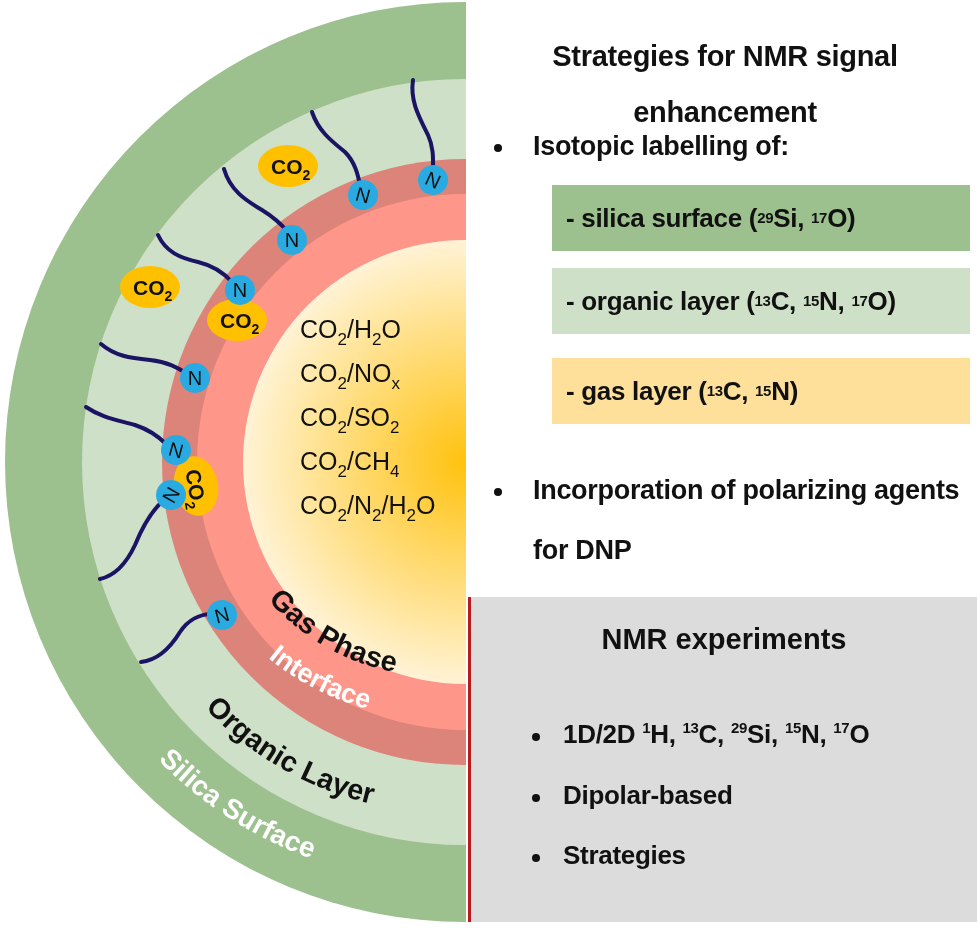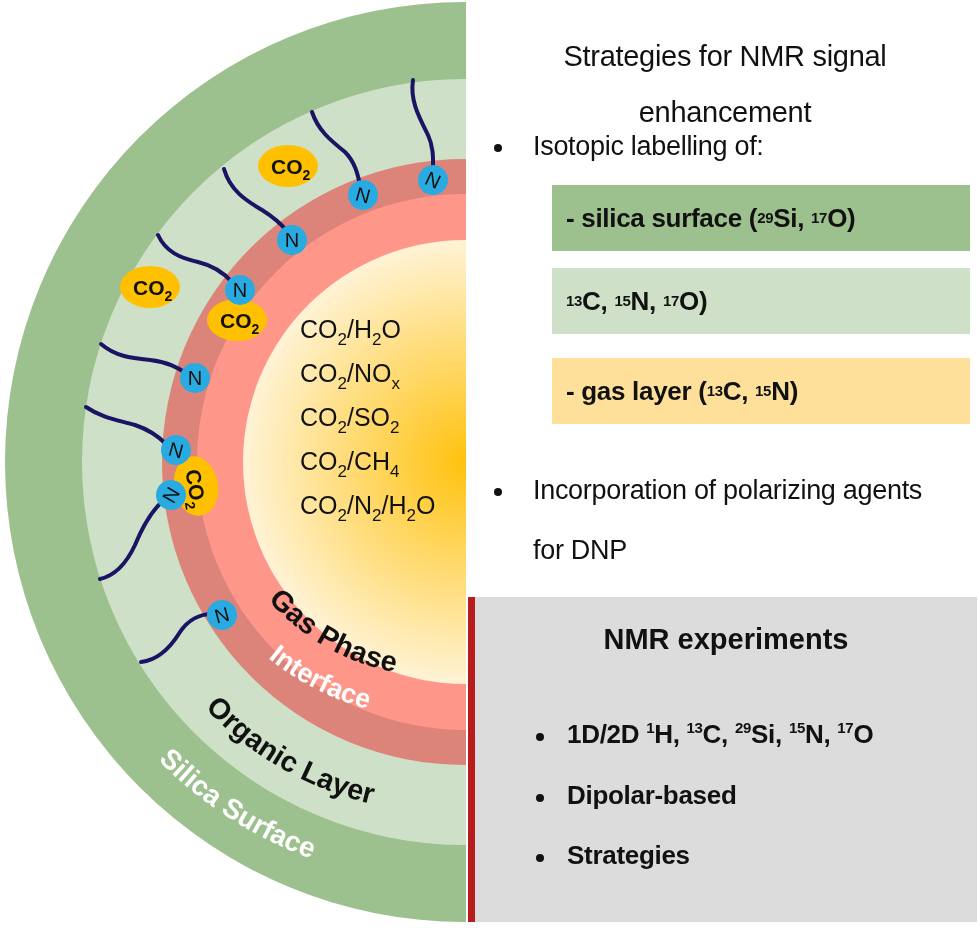--- a/index.html
+++ b/index.html
@@ -1,27 +1,27 @@
 <!DOCTYPE html>
 <html><head>
 <meta charset="utf-8">
 <style>
   html, body { margin:0; padding:0; background:#ffffff; }
   body { width:980px; height:928px; position:relative; overflow:hidden;
          font-family:"Liberation Sans", sans-serif; }
   #diagram { position:absolute; left:0; top:0; }
-  .rp { position:absolute; color:#111; font-weight:normal; font-family:"Liberation Sans", sans-serif; }
+  .rp { position:absolute; color:#111; font-weight:bold; font-family:"Liberation Sans", sans-serif; }
   .title { left:470px; width:510px; text-align:center; font-size:29px; letter-spacing:-0.3px; }
   .bullet { font-size:27px; letter-spacing:-0.3px; }
   .dot { position:absolute; width:8px; height:8px; border-radius:50%; background:#111; }
   .box { position:absolute; left:552px; width:418px; height:66px; box-sizing:border-box;
          padding-left:14px; display:flex; align-items:center; font-size:26px; font-weight:bold; color:#111; letter-spacing:-0.3px; }
   .box sup, .exp sup { font-size:15px; vertical-align:10px; line-height:0; }
   #exp-panel { position:absolute; left:468px; top:597px; width:509px; height:325px;
-               background:#dcdcdc; border-left:7px solid #b91c1c; box-sizing:border-box; }
+               background:#dcdcdc; border-left:3px solid #b91c1c; box-sizing:border-box; }
   .exp-title { position:absolute; left:0; width:100%; top:26px; text-align:center; font-size:29px; font-weight:bold; color:#111; }
   .exp-item { position:absolute; left:92px; font-size:26px; font-weight:bold; color:#111; letter-spacing:-0.3px; }
   .exp-dot { position:absolute; left:61px; width:8px; height:8px; border-radius:50%; background:#111; }
   .svgtext { font-family:"Liberation Sans", sans-serif; }
 </style>
 </head>
 <body>
 
 <svg id="diagram" width="470" height="928" viewBox="0 0 470 928">
   <defs>
@@ -133,20 +133,21 @@
 <div class="box" id="box0" style="top: 185px; background: rgb(157, 192, 143);">
     <span>- silica surface (</span>
     <sup>29</sup>
     <span>Si</span>
     <span style="white-space: pre;">, </span>
     <sup>17</sup>
     <span>O</span>
     <span>)</span>
   </div>
 <div class="box" id="box1" style="top: 268px; background: rgb(207, 224, 200);">
+    <span>- organic layer (</span>
     <sup>13</sup>
     <span>C</span>
     <span style="white-space: pre;">, </span>
     <sup>15</sup>
     <span>N</span>
     <span style="white-space: pre;">, </span>
     <sup>17</sup>
     <span>O</span>
     <span>)</span>
   </div>

